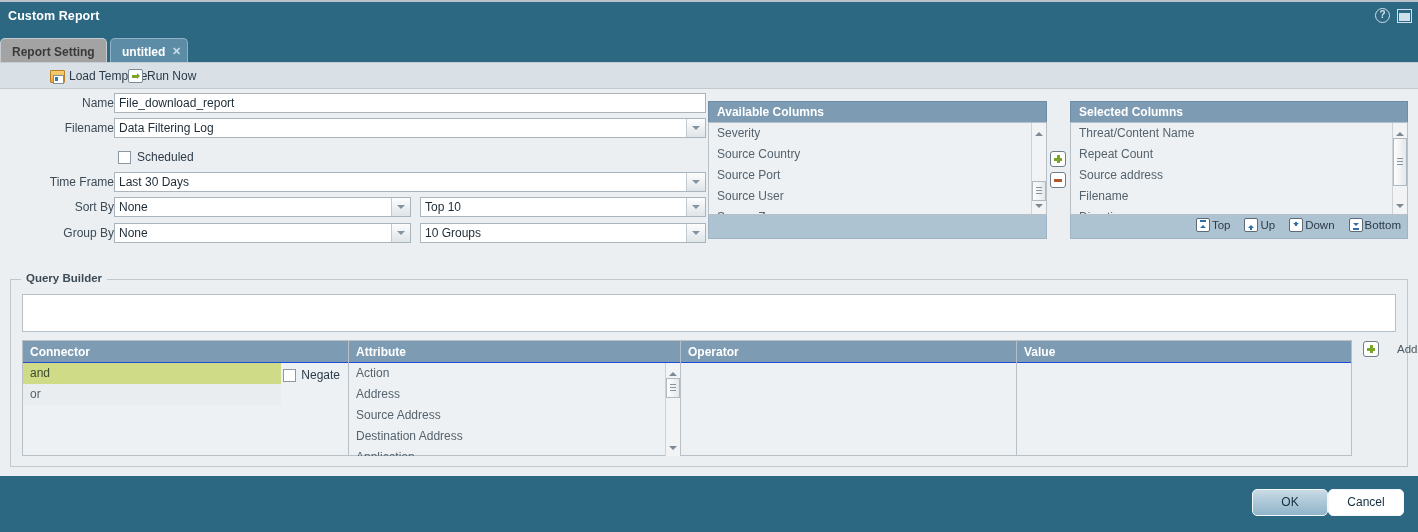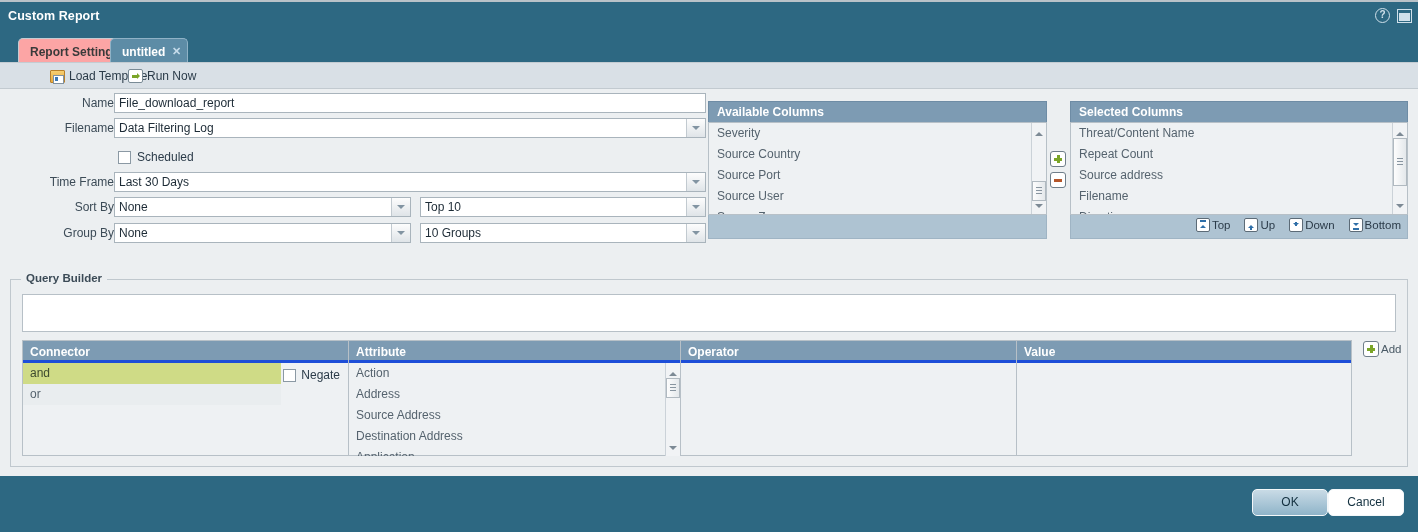--- a/index.html
+++ b/index.html
@@ -54,21 +54,21 @@
   }
   .tab {
     position: absolute; top: 6px; height: 24px;
     border-radius: 5px 5px 0 0;
     font-weight: bold; font-size: 12px;
     padding: 4px 11px 0 11px;
     line-height: 18px;
     white-space: nowrap;
   }
   .tab.active {
-    left: 18px; background: #fca5a5; color: #3a3a3a;
+    left: 0; background: #a3a3a3; color: #3a3a3a;
     border: 1px solid #c4ccd2; border-bottom: none;
   }
   .tab.inactive {
     left: 110px; background: #5d8ca6; color: #ffffff;
     border: 1px solid #8fb2c6; border-bottom: none;
     padding-right: 22px;
   }
   .tab .tabclose {
     position: absolute; right: 6px; top: 3px;
     color: #c6dceb; font-size: 11px; font-weight: bold; cursor: pointer;
@@ -256,35 +256,35 @@
   .qb-grid {
     position: absolute; left: 11px; top: 60px; width: 1330px; height: 116px;
     border: 1px solid #b7c0c7; background: #eef1f3;
     display: flex;
   }
   .qbcol { position: relative; border-right: 1px solid #b7c0c7; height: 100%; }
   .qbcol:last-child { border-right: none; }
   .qbhead {
     height: 22px; background: #7d9bb3; color: #fff; font-weight: bold;
     font-size: 12px; line-height: 22px; padding-left: 7px;
-    border-bottom: 3px solid #1d4ed8;
+    border-bottom: 1px solid #1d4ed8;
   }
   .qbbody { position: relative; height: 93px; overflow: hidden; }
   .qbitem {
     height: 21px; line-height: 21px; padding-left: 7px;
     font-size: 12px; color: #55636e; cursor: pointer;
   }
   .qbitem.sel { background: #cfdb86; color: #3d4a2f; }
   .negwrap {
     position: absolute; right: 8px; top: 5px; display: flex;
     align-items: center; gap: 5px; font-size: 12px; color: #2b3b49;
   }
   .addbtn {
     position: absolute; left: 1352px; top: 61px;
-    display: flex; align-items: center; gap: 2px;
+    display: flex; align-items: center; gap: 18px;
     font-size: 11.5px; color: #4a5a66; cursor: pointer;
   }
 
   
   .footer {
     position: absolute; bottom: 0; left: 0; width: 1418px; height: 56px;
     background: #2d6882;
   }
   .btn {
     position: absolute; top: 13px; height: 27px; width: 76px;

